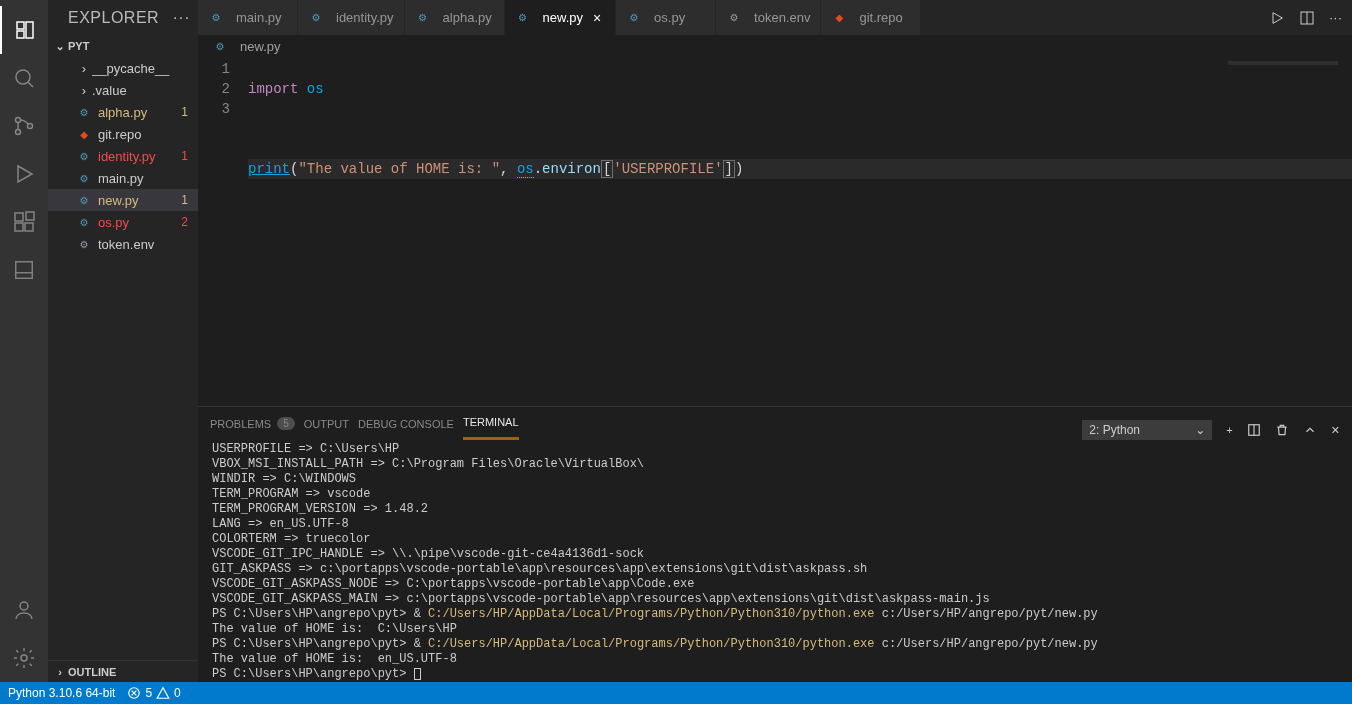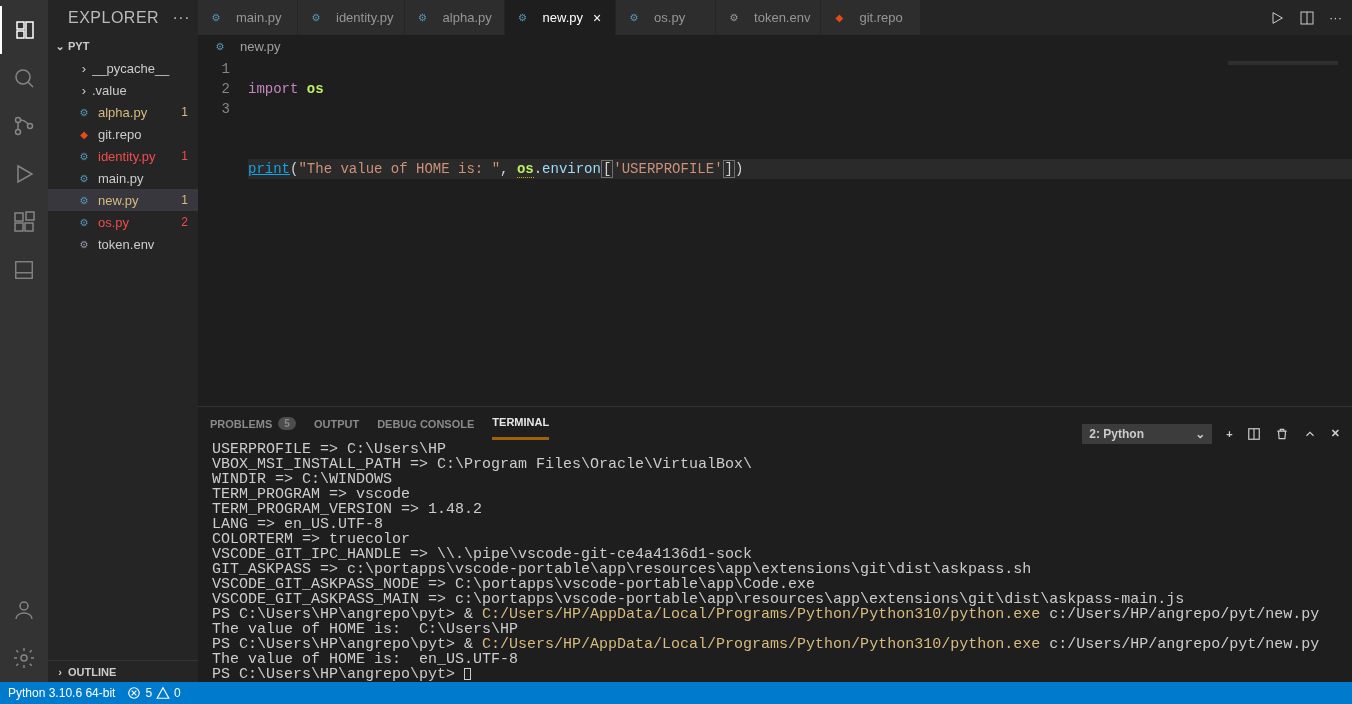--- a/index.html
+++ b/index.html
@@ -181,44 +181,43 @@
 .minimap {
   position: absolute;
   right: 14px;
   top: 4px;
   width: 110px;
   height: 4px;
   background: #3a3a3a;
   opacity: 0.6;
 }
 .kw { color: #c586c0; }
-.mod { color: #bef264; font-weight: bold; }
+.mod { color: #0ea5e9; }
 .fn { color: #0ea5e9; text-decoration: underline; }
 .str { color: #ce9178; }
 .var { color: #9cdcfe; }
 .punct { color: #d4d4d4; }
 .squig { border-bottom: 1px dotted #cca700; }
 .line-hl { background: #2a2a2a; display: inline-block; width: 100%; }
 .box { border: 1px solid #6e6e6e; padding: 0 1px; }
 .panel {
   height: 276px;
   border-top: 1px solid #333;
   background: #1e1e1e;
   display: flex;
   flex-direction: column;
 }
 .panel-tabs {
   height: 33px;
   display: flex;
-  align-items: center;
+  align-items: flex-end;
   padding: 0 12px;
-  gap: 18px;
+  gap: 9px;
   font-size: 11px;
   color: #8a8a8a;
-  font-weight: bold;
 }
 .panel-tab {
   cursor: pointer;
   display: flex;
   align-items: center;
   gap: 6px;
   height: 33px;
   text-transform: uppercase;
 }
 .panel-tab.active {
@@ -245,21 +244,21 @@
   color: #cccccc;
   font-size: 12px;
   padding: 2px 22px 2px 6px;
   width: 130px;
   position: relative;
 }
 .terminal {
   flex: 1;
   overflow: auto;
   font-family: Consolas, 'Courier New', monospace;
-  font-size: 15px;
+  font-size: 12px;
   line-height: 15px;
   padding: 2px 14px;
   color: #cccccc;
   white-space: pre;
 }
 .ps { color: #cccccc; }
 .path-y { color: #d7ba7d; }
 .statusbar {
   height: 22px;
   background: #007acc;

